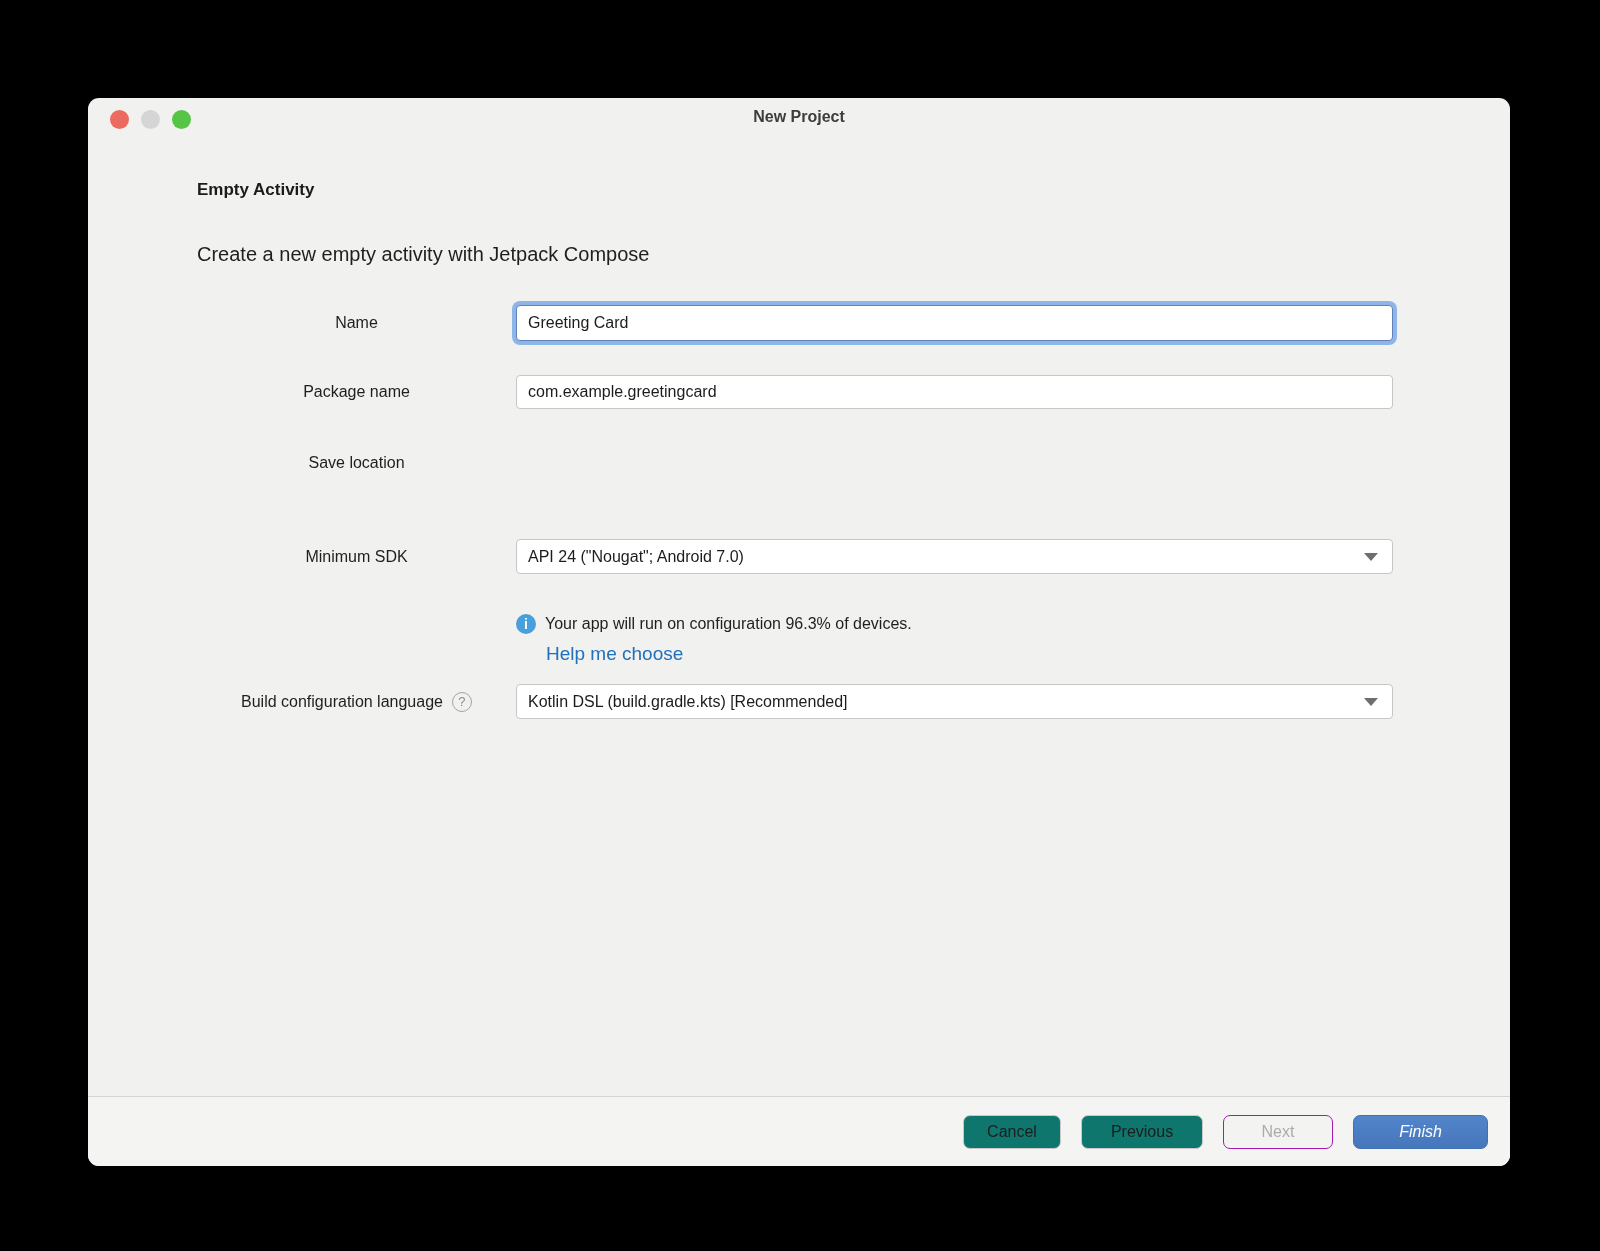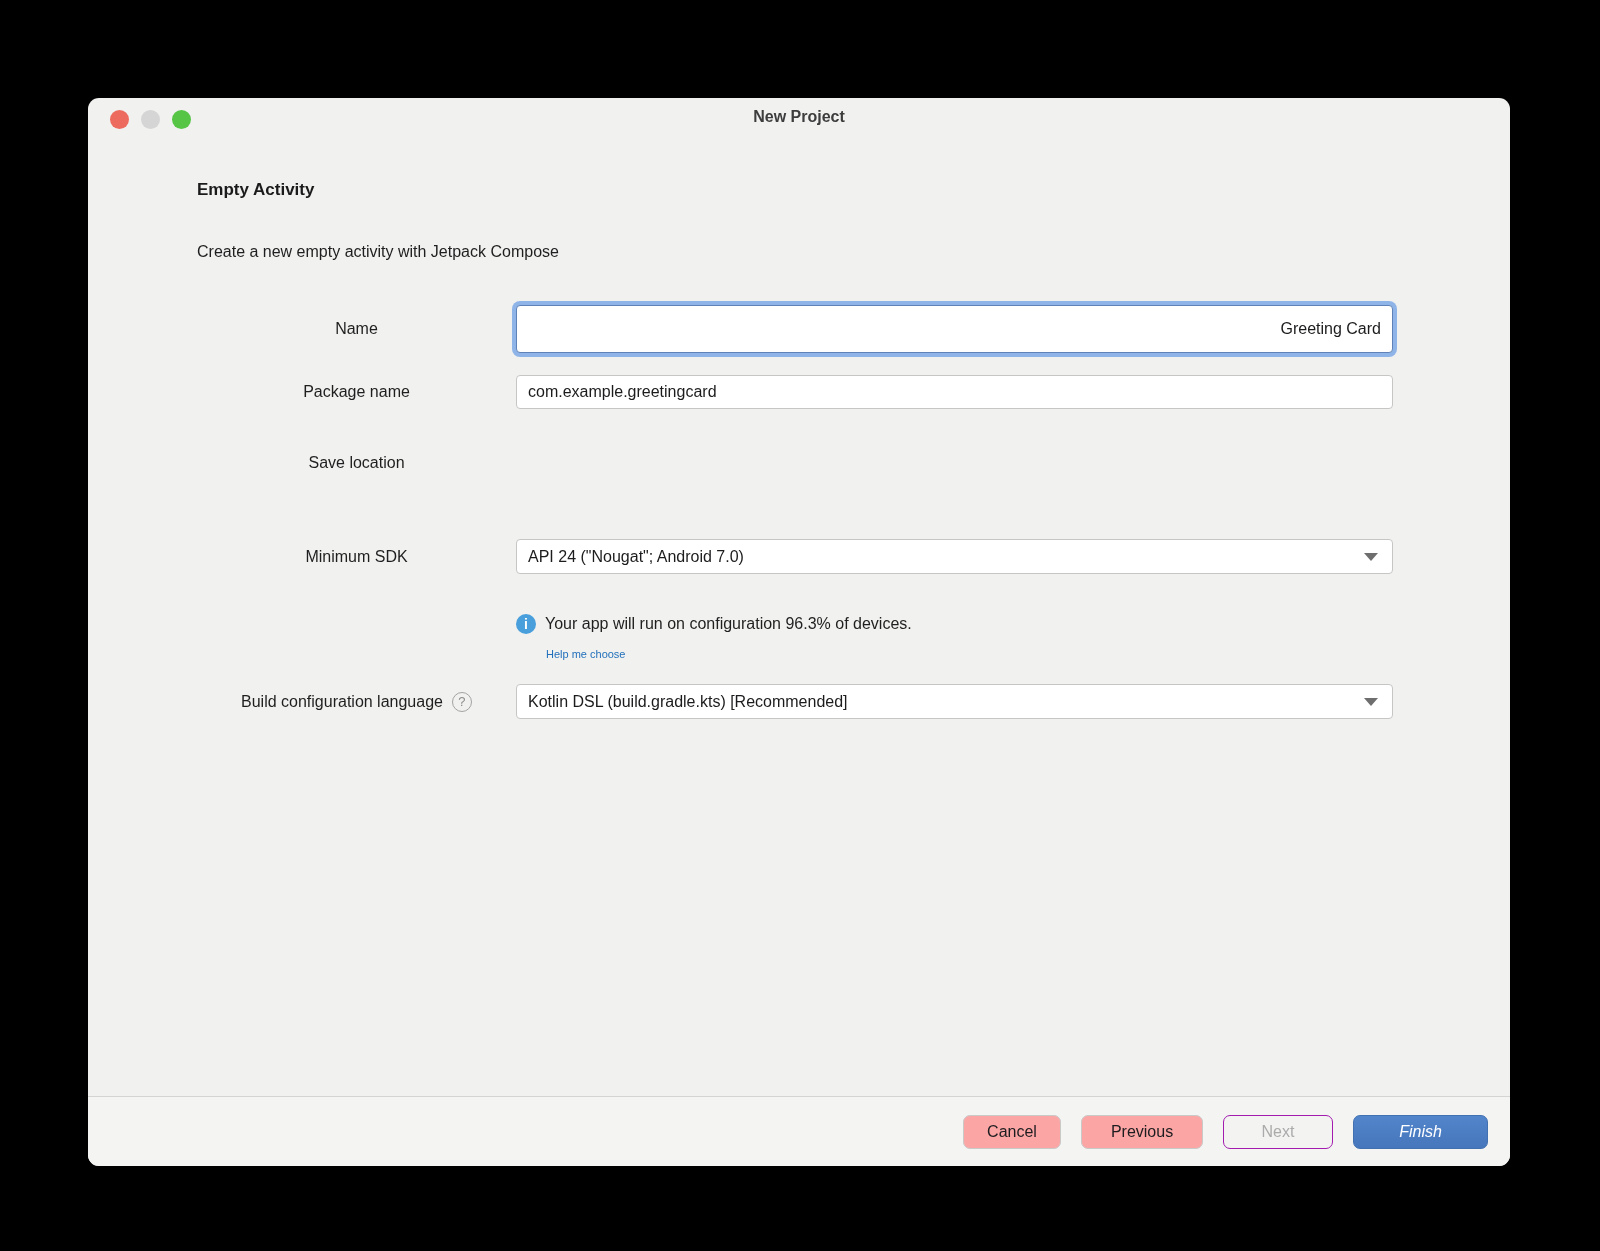--- a/index.html
+++ b/index.html
@@ -14,34 +14,33 @@
   .light { width:19px; height:19px; border-radius:50%; }
   .light.red    { background:#ED6A5F; }
   .light.gray   { background:#D5D5D5; }
   .light.green  { background:#56C546; }
   .win-title {
     position:absolute; left:0; top:10px; width:100%; text-align:center;
     font-size:16px; font-weight:700; color:#3D3D3D;
   }
   
   .heading  { position:absolute; left:109px; top:82px;  font-size:17px; font-weight:700; color:#1B1B1B; }
-  .subtitle { position:absolute; left:109px; top:145px; font-size:16px; color:#1F1F1F; }
+  .subtitle { position:absolute; left:109px; top:145px; font-size:20px; color:#1F1F1F; }
   
   .row { position:absolute; left:109px; right:117px; display:flex; align-items:center; }
   .row-label { width:319px; flex:none; font-size:16px; color:#1F1F1F; display:flex; align-items:center; gap:9px;justify-content:center; }
   .field-wrap { position:relative; flex:1; }
   .text-input {
     width:100%; height:34px; border:1px solid #C6C6C5; border-radius:4px;
     background:#FFF; font-family:inherit; font-size:16px; color:#1C1C1E;
     padding:0 11px; outline:none;
   }
   .text-input.focused {
-    height:48px; border:1px solid #5F83B8;
+    height:36px; border:1px solid #5F83B8;
     box-shadow:0 0 0 4px #8FB5E8;
-    text-align:right;
   }
   .row-name    { top:207px; }
   .row-package { top:277px; }
   .row-save    { top:356px; }
   .row-sdk     { top:441px; }
   .row-build   { top:586px; }
   .folder-btn {
     position:absolute; right:9px; top:7px; width:24px; height:20px;
     border:none; background:transparent; cursor:pointer; padding:0;
   }
@@ -56,37 +55,37 @@
     border-top:8px solid #6E6E6E;
   }
   
   .sdk-info { position:absolute; left:428px; top:514px; display:flex; align-items:flex-start; gap:9px; }
   .info-icon {
     width:20px; height:20px; border-radius:50%; background:#489FDB; flex:none; margin-top:2px;
     color:#FFF; font-size:14px; font-weight:700; display:flex; align-items:center; justify-content:center;
   }
   .sdk-info-text { font-size:16px; color:#1F1F1F; line-height:24px; }
   .sdk-info-text b { font-weight:400; }
-  .help-link { position:absolute; left:458px; top:544px; font-size:11px; color:#2270BB; line-height:24px; cursor:pointer; }
+  .help-link { position:absolute; left:458px; top:544px; font-size:19px; color:#2270BB; line-height:24px; cursor:pointer; }
   .q-icon {
     width:20px; height:20px; border-radius:50%; border:1.5px solid #A3A3A3; flex:none;
     color:#8C8C8C; font-size:13px; display:flex; align-items:center; justify-content:center;
   }
   
   .footer-divider { position:absolute; left:0; top:998px; width:100%; height:1px; background:#D4D4D3; }
   .footer {
     position:absolute; left:0; top:999px; width:100%; height:69px;
     display:flex; align-items:center; justify-content:flex-end; gap:20px; padding-right:22px;
     background:#F4F4F3;
   }
   .btn {
     height:34px; border-radius:7px; font-family:inherit; font-size:16px;
     display:flex; align-items:center; justify-content:center; cursor:pointer;
   }
-  .btn.plain { background:#fca5a5; border:1px solid #C9C9C8; color:#1D1D1F; }
+  .btn.plain { background:#0f766e; border:1px solid #C9C9C8; color:#1D1D1F; }
   .btn.cancel   { width:98px; }
   .btn.previous { width:122px; }
   .btn.next     { width:110px; background:#F3F3F2; border:1px solid #a21caf; color:#ABABAB; cursor:default; }
   .btn.finish   {
     width:135px; border:1px solid #4271B1; color:#FFFFFF;
     background:linear-gradient(#5285CB, #4676BC);
     font-style:italic;
   }
 </style>
 </head>

